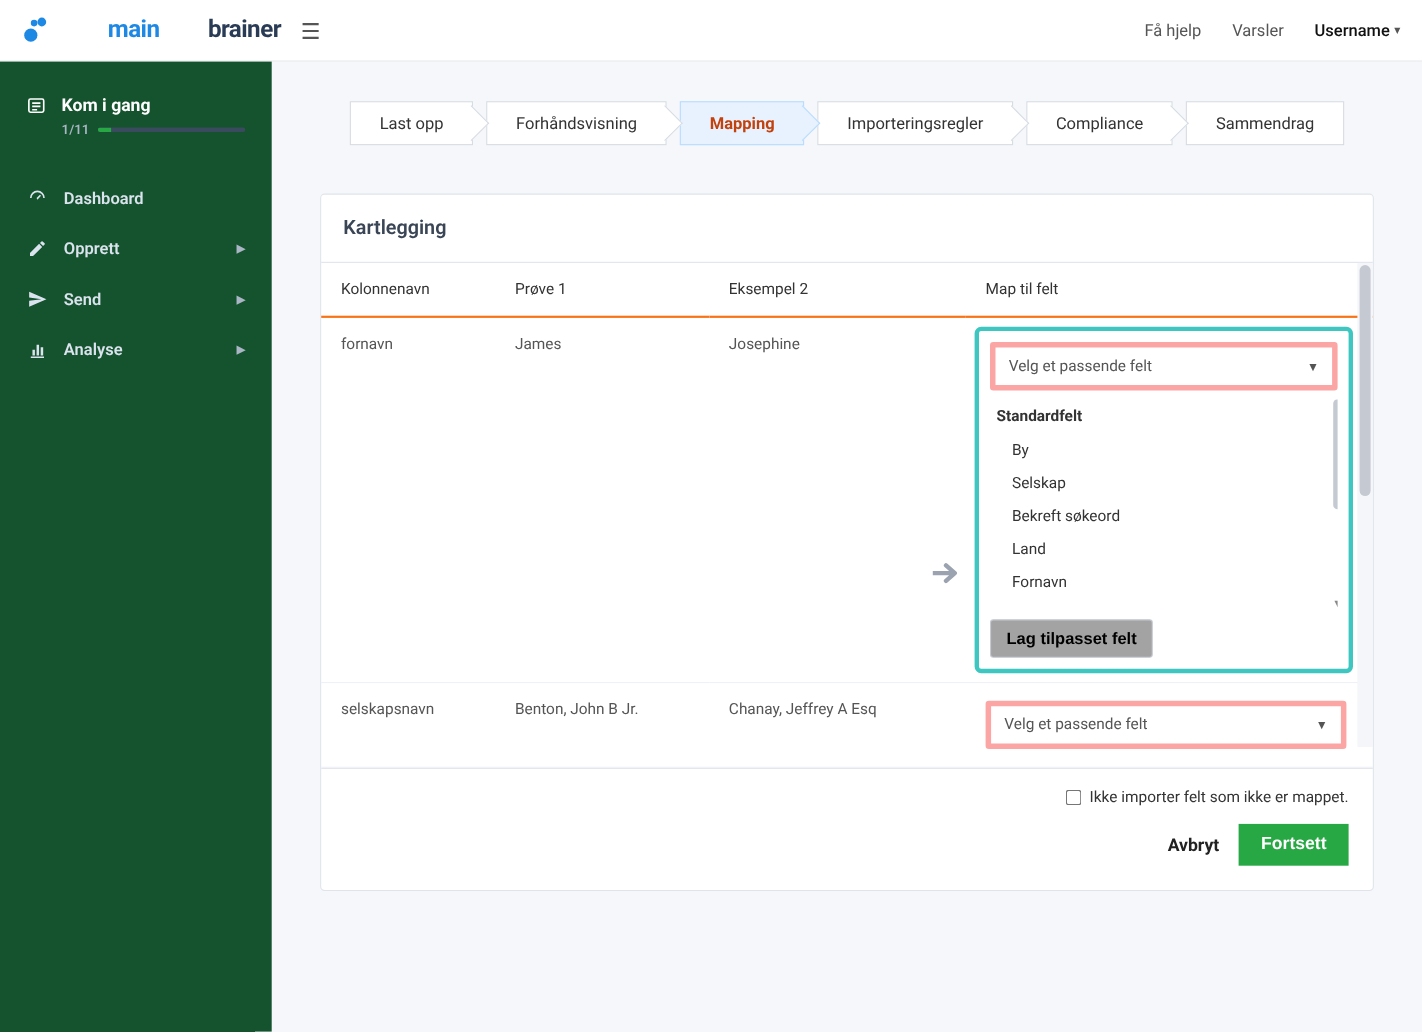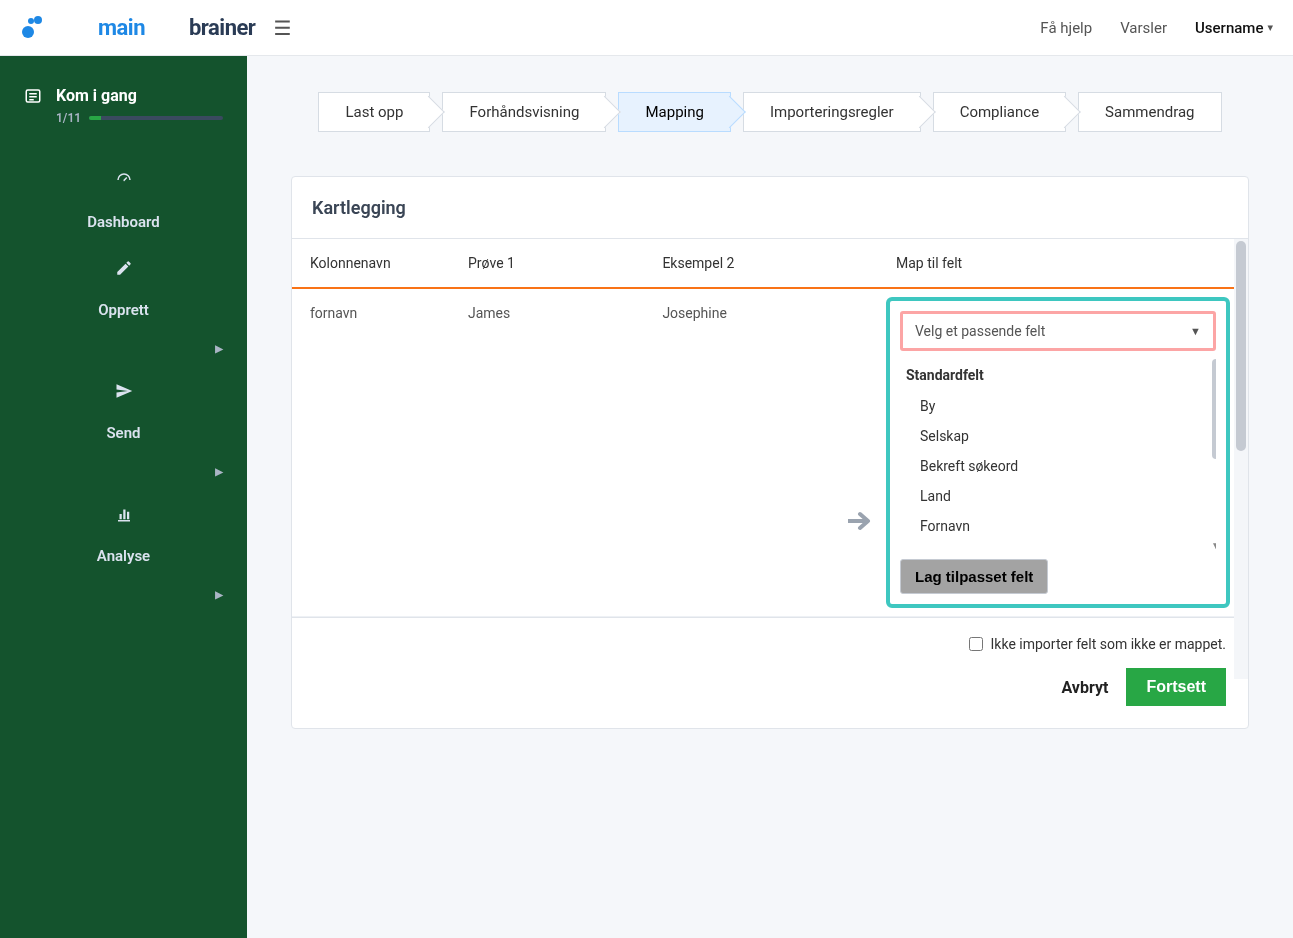--- a/index.html
+++ b/index.html
@@ -29,49 +29,49 @@
 .onboarding { padding: 0 24px 24px 24px; }
 .onboarding .title { display: flex; align-items: center; gap: 14px; font-weight: 700; font-size: 16px; margin-bottom: 6px;}
 .onboarding .icon { width: 18px; height: 18px; display: inline-flex; align-items: center; justify-content: center; }
 .onboarding .icon svg { width: 18px; height: 18px; }
 .onboarding .progress-wrap { display: flex; align-items: center; gap: 8px; margin-left: 32px; }
 .onboarding .progress-text { font-size: 12px; color: #aab5c5; font-weight: 600;}
 .onboarding .progress-track { flex: 1; height: 4px; background: #3a4a5f; border-radius: 2px; overflow: hidden; }
 .onboarding .progress-fill { height: 100%; background: #28a745; width: 9%; }
 
 .nav { list-style: none; margin-top: 8px; }
-.nav li { display: flex; align-items: center; gap: 24px; padding: 14px 24px; font-size: 15px; font-weight: 600; color: #dbe3ef; cursor: pointer; position: relative; flex-direction: column; }
+.nav li { display: flex; align-items: center; gap: 14px; padding: 14px 24px; font-size: 15px; font-weight: 600; color: #dbe3ef; cursor: pointer; position: relative; }
 .nav li.active { background: #2c3b52; border-radius: 6px; margin: 0 10px; padding: 14px 14px; }
 .nav li .icon { width: 20px; text-align: center; display: inline-flex; align-items: center; justify-content: center; }
 .nav li .chevron { margin-left: auto; font-size: 10px; color: #aab5c5; }
 .nav li .icon svg { width: 18px; height: 18px; fill: #dbe3ef; }
 
 
 .main { flex: 1; padding: 36px 44px; overflow-y: auto; }
 .stepper { display: flex; gap: 0; justify-content: center; }
 .step { position: relative; padding: 10px 26px; background: #fff; border: 1px solid #d6dce3; font-size: 15px; color: #333; margin-right: 12px; }
 .step::after { content: ""; position: absolute; right: -11px; top: 50%; transform: translateY(-50%) rotate(45deg); width: 22px; height: 22px; background: #fff; border-top: 1px solid #d6dce3; border-right: 1px solid #d6dce3; z-index: 1; }
 .step:last-child { margin-right: 0; }
 .step:last-child::after { display: none; }
-.step.active { background: #e7f2fe; border-color: #b9dcff; color: #000000; font-weight: 400; }
+.step.active { background: #e7f2fe; border-color: #b9dcff; color: #c2410c; font-weight: 700; }
 .step.active::after { background: #e7f2fe; border-color: #b9dcff; }
 
 .card { background: #fff; border: 1px solid #e0e4ea; border-radius: 4px; margin-top: 44px; }
 .card-header { padding: 20px 20px; font-size: 18px; font-weight: 600; color: #3a4555; border-bottom: 1px solid #e0e4ea; }
 
 .table-wrap { position: relative; }
 .table { width: 100%; border-collapse: collapse; }
 .table th, .table td { text-align: left; padding: 16px 18px; font-size: 14px; color: #555; border-bottom: 1px solid #eef1f5; vertical-align: top; }
 .table th { font-weight: 400; color: #333; }
 .table th:nth-child(1), .table td:nth-child(1) { width: 160px; }
 .table th:nth-child(2), .table td:nth-child(2) { width: 200px; }
 .table th:nth-child(3), .table td:nth-child(3) { width: 240px; }
 .table thead tr { border-bottom: 2px solid #f97316; }
 
-.select-box { border: 3px solid #fca5a5; border-radius: 3px; padding: 9px 12px; display: flex; justify-content: space-between; align-items: center; font-size: 14px; color: #555; background: #fff; width: 328px; }
+.select-box { border: 5px solid #fca5a5; border-radius: 3px; padding: 9px 12px; display: flex; justify-content: space-between; align-items: center; font-size: 14px; color: #555; background: #fff; width: 328px; }
 .select-box .dropdown-caret { font-size: 11px; }
 
 
 .highlight-shell { border: 4px solid #3ec7c0; border-radius: 6px; padding: 10px; width: 344px; background: #fff; position: relative; }
 .highlight-shell .select-box { width: 100%; }
 .dropdown-panel { border-left: 0; border-right: 0; margin-top: 8px; font-size: 14px; position: relative; height: 190px; overflow: hidden; }
 .dropdown-panel .group-label { font-weight: 700; color: #333; padding: 8px 6px; font-size: 14px; }
 .dropdown-panel .opts { list-style: none; }
 .dropdown-panel .opts li { padding: 7px 6px 7px 20px; color: #333; font-size: 14px; cursor:pointer; }
 .dropdown-panel .inner-scroll { position: absolute; right: -4px; top: 0; width: 10px; height: 100%; }
@@ -237,20 +237,31 @@
                     </div>
                   </div>
                   <div class="custom-btn-row">
                     <button class="custom-btn">Lag tilpasset felt</button>
                   </div>
                 </div>
               </td>
             </tr>
 
 
+            <tr>
+              <td>selskapsnavn</td>
+              <td>Benton, John B Jr.</td>
+              <td>Chanay, Jeffrey A Esq</td>
+              <td>
+                <div class="select-box">
+                  <span>Velg et passende felt</span>
+                  <span class="dropdown-caret">▼</span>
+                </div>
+              </td>
+            </tr>
           </tbody>
         </table>
         <div class="outer-scroll">
             <div class="thumb"></div>
           </div>
       </div>
 
       <div class="card-footer">
         <label class="footer-check">
           <input type="checkbox" style="">

